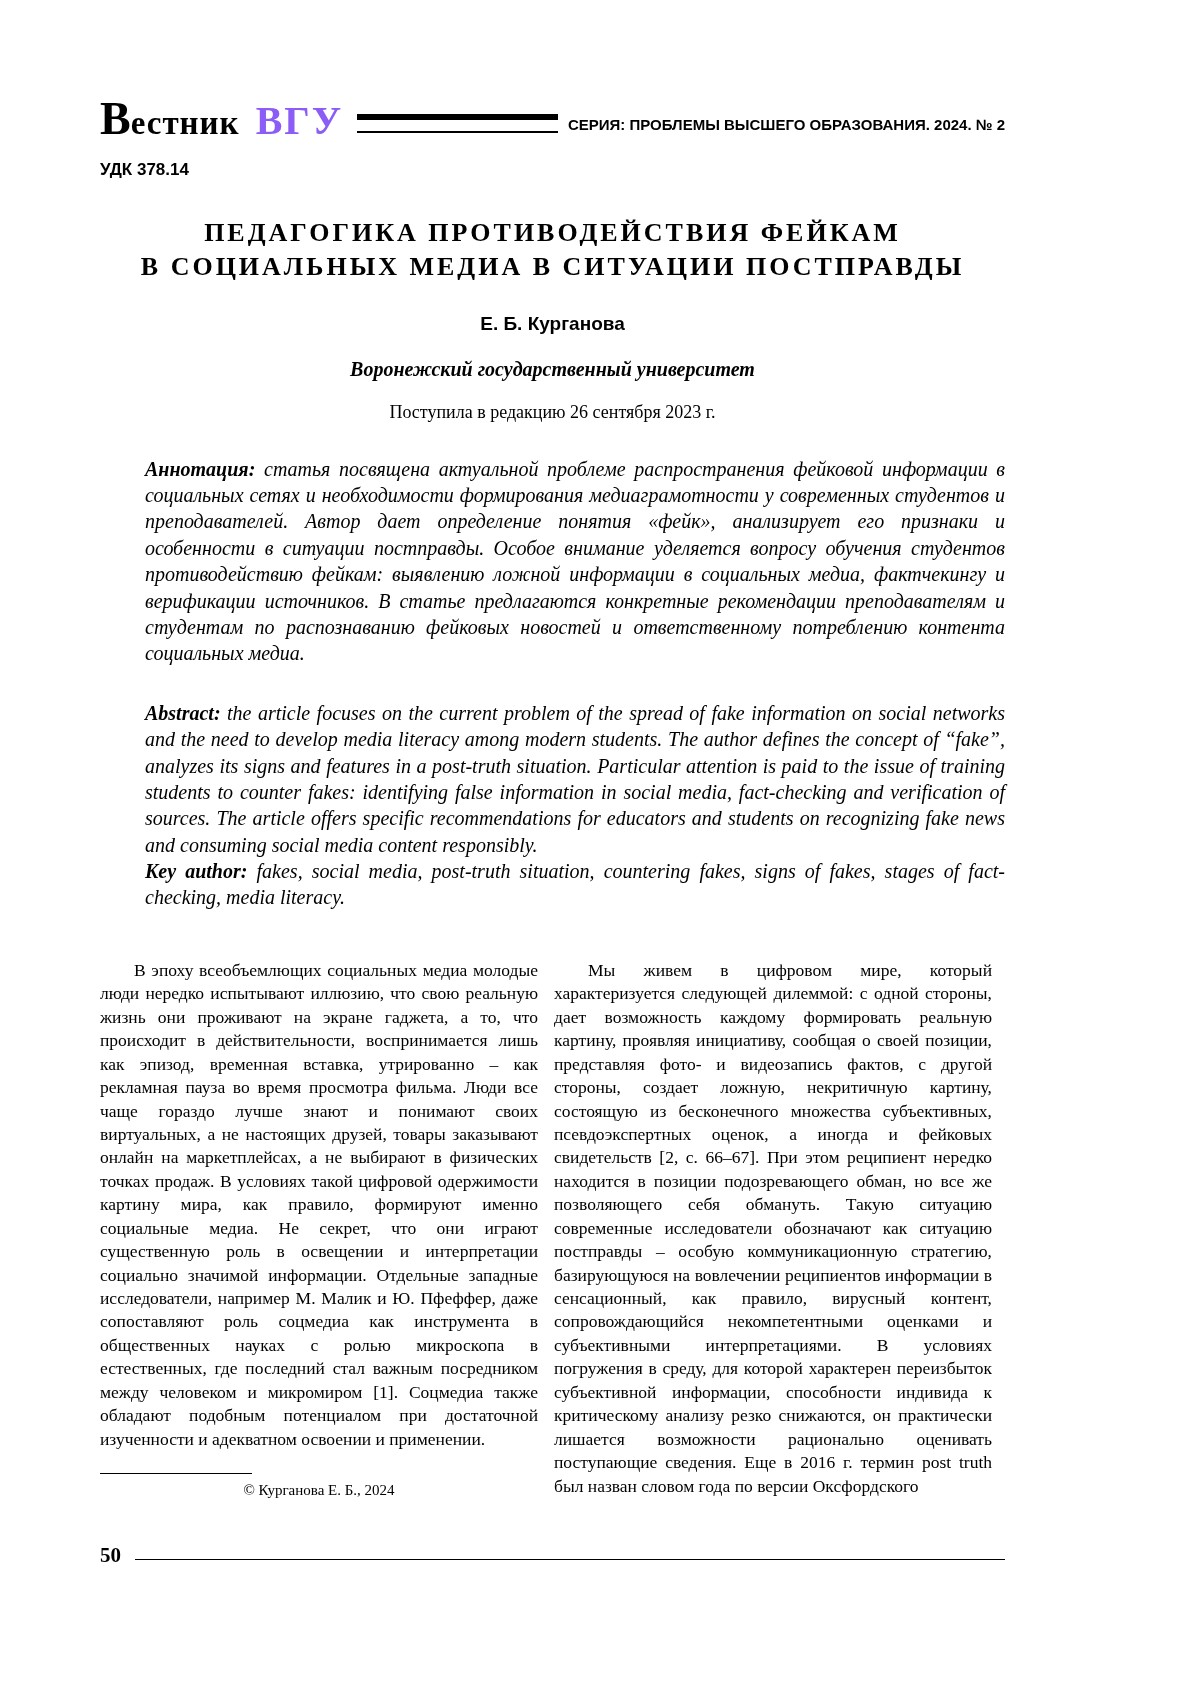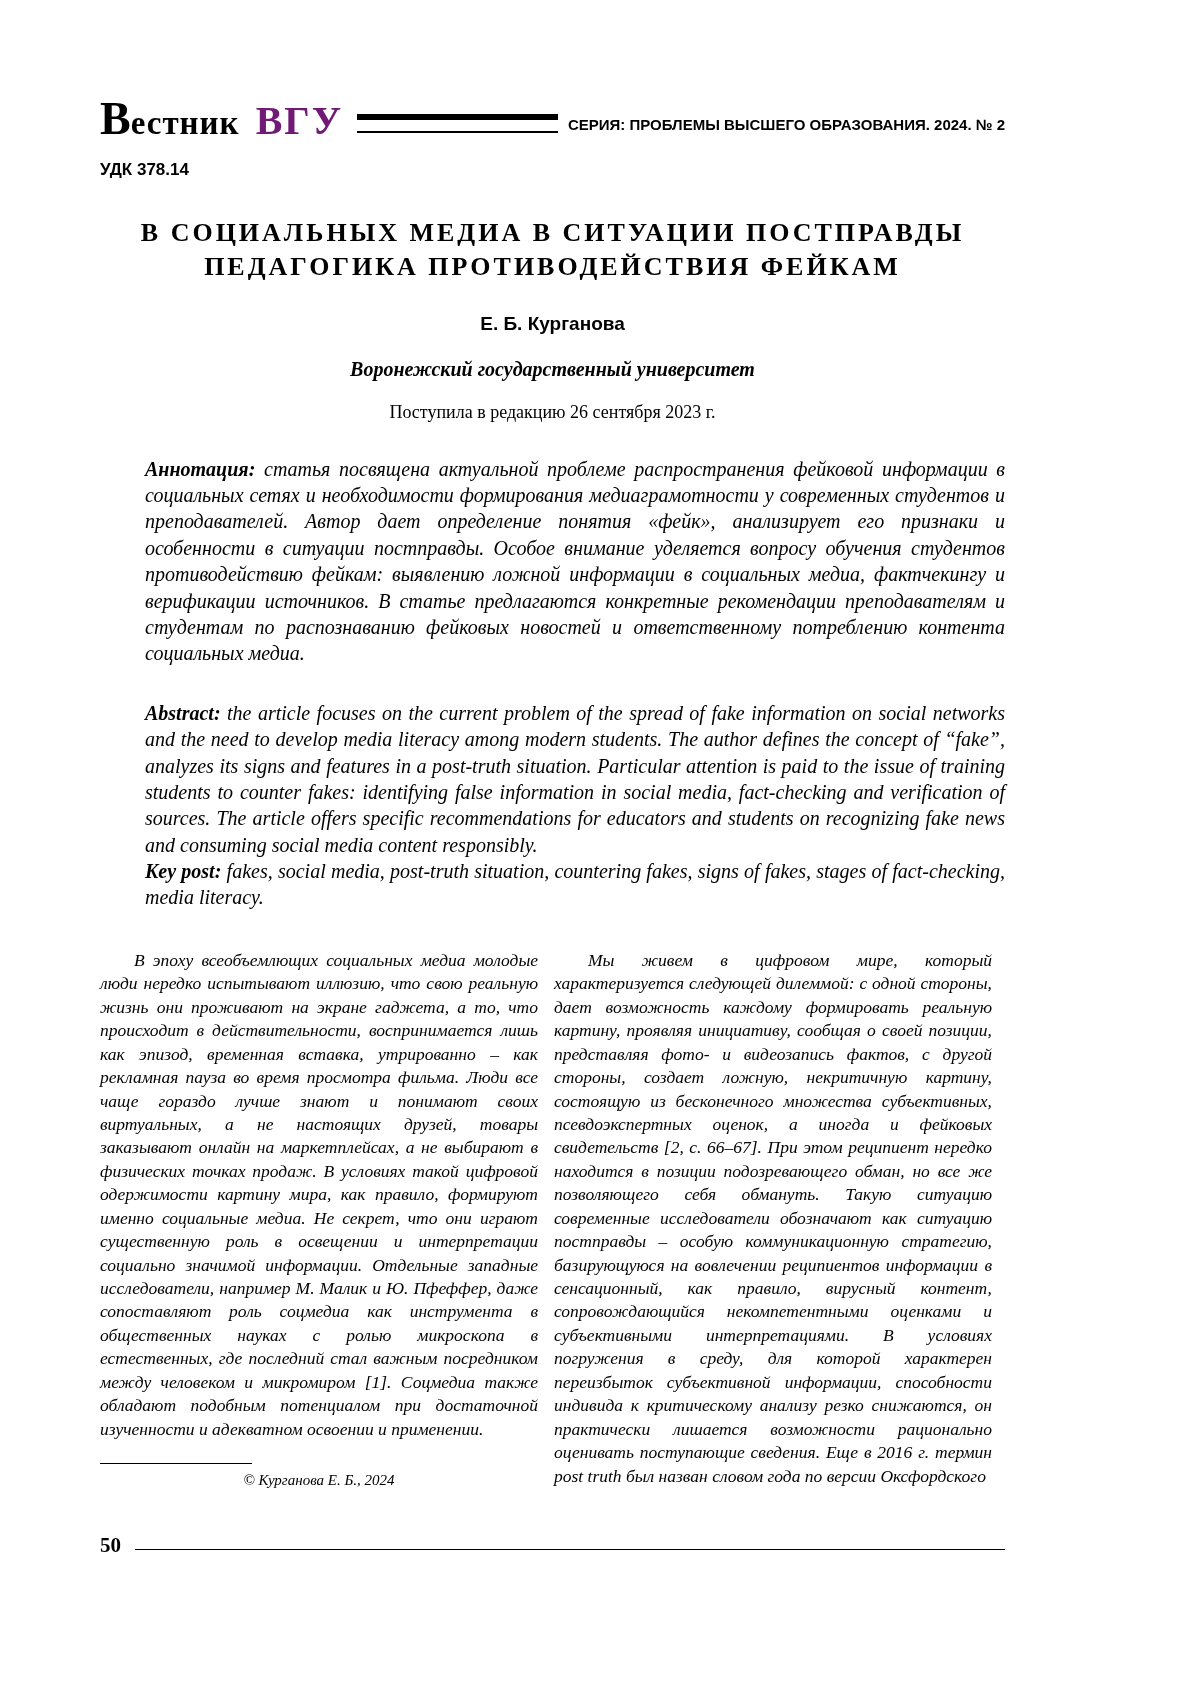--- a/index.html
+++ b/index.html
@@ -28,21 +28,21 @@
     font-size: 46px;
     font-family: "Liberation Serif", serif;
   }
   .logo-rest {
     font-size: 33px;
     letter-spacing: 1px;
     font-family: "Liberation Serif", serif;
   }
   .logo-abbr {
     font-size: 40px;
-    color: #701a75;
+    color: #8b5cf6;
     margin-left: 12px;
     letter-spacing: 2px;
     font-family: "Liberation Serif", serif;
   }
   .header-rule {
     flex: 1;
     height: 11px;
     border-top: 6px solid #000;
     border-bottom: 2px solid #000;
     margin: 0 10px 9px 14px;
@@ -102,22 +102,21 @@
     line-height: 1.32;
     text-align: justify;
   }
   .abstract-par { margin: 0; }
   .ab-label { font-weight: bold; }
 
   
   .columns {
     display: flex;
     gap: 16px;
-    margin-top: 38px;
-    font-style: italic;
+    margin-top: 48px;
   }
   .col { width: 438px; }
   .body-par {
     margin: 0;
     font-size: 17.5px;
     line-height: 1.34;
     text-align: justify;
     text-indent: 34px;
   }
   .footnote { margin-top: 22px; text-align: center; }
@@ -153,35 +152,35 @@
         <span class="logo-initial">В</span><span class="logo-rest">естник</span>
         <span class="logo-abbr">ВГУ</span>
       </div>
       <div class="header-rule"></div>
       <div class="series">СЕРИЯ: ПРОБЛЕМЫ ВЫСШЕГО ОБРАЗОВАНИЯ. 2024. № 2</div>
     </header>
 
     <div class="udk">УДК 378.14</div>
 
     <h1 class="title">
+      <span class="title-line">ПЕДАГОГИКА ПРОТИВОДЕЙСТВИЯ ФЕЙКАМ</span>
       <span class="title-line">В СОЦИАЛЬНЫХ МЕДИА В СИТУАЦИИ ПОСТПРАВДЫ</span>
-      <span class="title-line">ПЕДАГОГИКА ПРОТИВОДЕЙСТВИЯ ФЕЙКАМ</span>
     </h1>
 
     <div class="author">Е. Б. Курганова</div>
     <div class="affiliation">Воронежский государственный университет</div>
     <div class="received">Поступила в редакцию 26 сентября 2023 г.</div>
 
     <section class="abstract-block">
       <p class="abstract-par"><span class="ab-label">Аннотация:</span> <span class="ab-text">статья посвящена актуальной проблеме распространения фейковой информации в социальных сетях и необходимости формирования медиаграмотности у современных студентов и преподавателей. Автор дает определение понятия «фейк», анализирует его признаки и особенности в ситуации постправды. Особое внимание уделяется вопросу обучения студентов противодействию фейкам: выявлению ложной информации в социальных медиа, фактчекингу и верификации источников. В статье предлагаются конкретные рекомендации преподавателям и студентам по распознаванию фейковых новостей и ответственному потреблению контента социальных медиа.</span></p>
     </section>
 
     <section class="abstract-block" lang="en">
       <p class="abstract-par"><span class="ab-label">Abstract:</span> <span class="ab-text">the article focuses on the current problem of the spread of fake information on social networks and the need to develop media literacy among modern students. The author defines the concept of “fake”, analyzes its signs and features in a post-truth situation. Particular attention is paid to the issue of training students to counter fakes: identifying false information in social media, fact-checking and verification of sources. The article offers specific recommendations for educators and students on recognizing fake news and consuming social media content responsibly.</span></p>
-      <p class="abstract-par"><span class="ab-label">Key post:</span> <span class="ab-text">fakes, social media, post-truth situation, countering fakes, signs of fakes, stages of fact-checking, media literacy.</span></p>
+      <p class="abstract-par"><span class="ab-label">Key author:</span> <span class="ab-text">fakes, social media, post-truth situation, countering fakes, signs of fakes, stages of fact-checking, media literacy.</span></p>
     </section>
 
     <div class="columns">
       <div class="col">
         <p class="body-par">В эпоху всеобъемлющих социальных медиа молодые люди нередко испытывают иллюзию, что свою реальную жизнь они проживают на экране гаджета, а то, что происходит в действительности, воспринимается лишь как эпизод, временная вставка, утрированно – как рекламная пауза во время просмотра фильма. Люди все чаще гораздо лучше знают и понимают своих виртуальных, а не настоящих друзей, товары заказывают онлайн на маркетплейсах, а не выбирают в физических точках продаж. В условиях такой цифровой одержимости картину мира, как правило, формируют именно социальные медиа. Не секрет, что они играют существенную роль в освещении и интерпретации социально значимой информации. Отдельные западные исследователи, например М. Малик и Ю. Пфеффер, даже сопоставляют роль соцмедиа как инструмента в общественных науках с ролью микроскопа в естественных, где последний стал важным посредником между человеком и микромиром [1]. Соцмедиа также обладают подобным потенциалом при достаточной изученности и адекватном освоении и применении.</p>
         <div class="footnote">
           <div class="footnote-rule"></div>
           <div class="footnote-text">© Курганова Е. Б., 2024</div>
         </div>
       </div>

